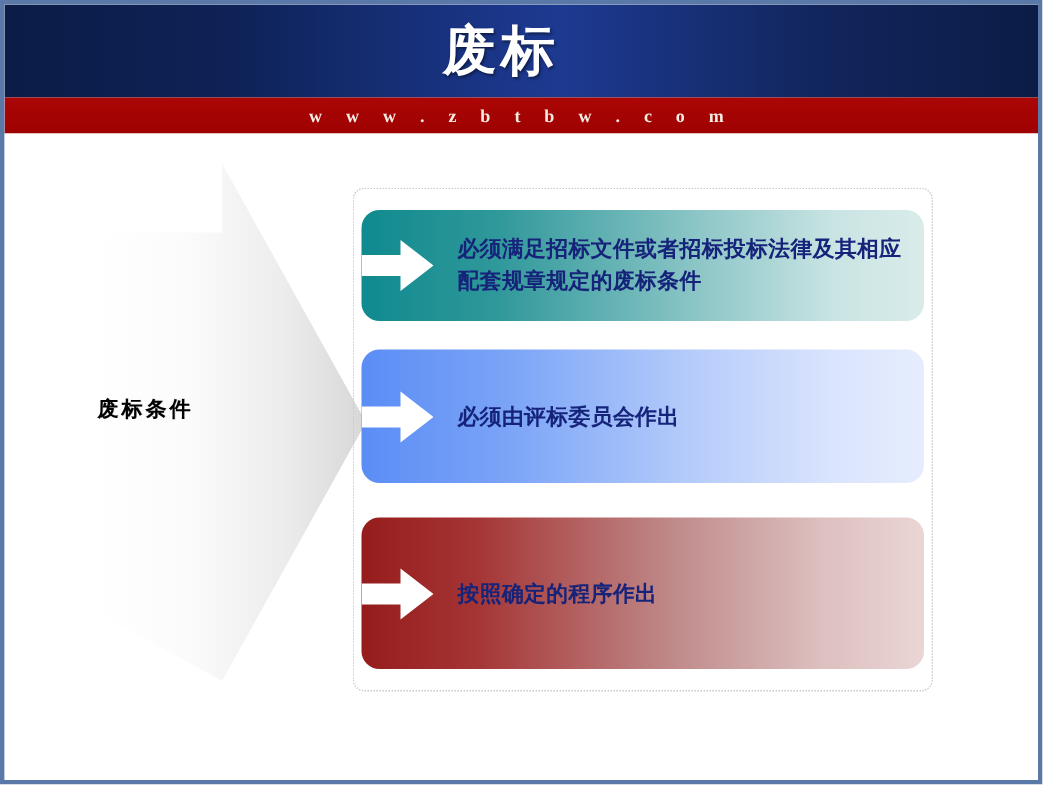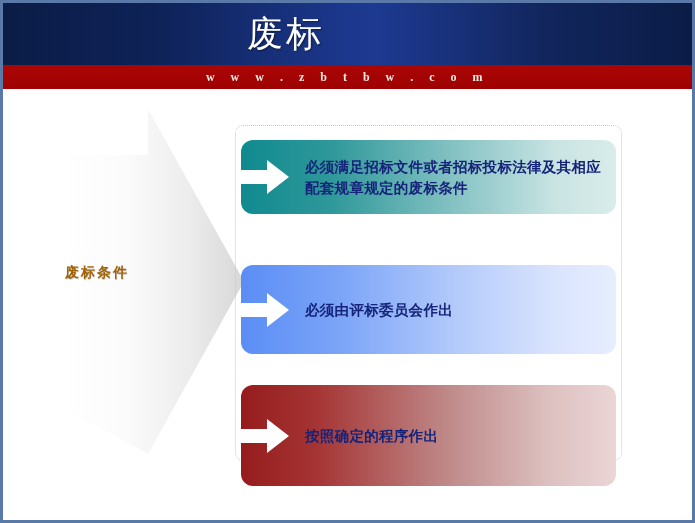--- a/index.html
+++ b/index.html
@@ -43,25 +43,26 @@
   }
   #header-title {
     position: absolute;
     left: 0;
     top: 0;
     width: 566px;
     text-align: center;
     line-height: 62px;
     color: #ffffff;
     font-size: 36px;
-    font-weight: 400;
+    font-weight: 700;
     letter-spacing: 3px;
     font-family: "DejaVu Serif", "Liberation Serif", serif;
     text-shadow: 1px 1px 2px rgba(0,0,0,0.45);
     white-space: nowrap;
+    padding-left: 48px;
   }
 
   
   #url-strip {
     position: absolute;
     left: 0;
     top: 62px;
     width: 689px;
     height: 24px;
     background: #a50505;
@@ -108,21 +109,21 @@
     width: 228px;
     height: 345px;
     display: block;
   }
   #big-arrow-label {
     position: absolute;
     left: 6px;
     top: 155px;
     width: 150px;
     text-align: center;
-    color: #a16207;
+    color: #000000;
     font-size: 14px;
     font-weight: bold;
     letter-spacing: 2px;
     font-family: "DejaVu Serif", "Liberation Serif", serif;
     text-shadow: 0.5px 0.5px 0 rgba(0,0,0,0.18);
     white-space: nowrap;
   }
 
   
   #boxes-placeholder {
@@ -139,22 +140,22 @@
   
   .content-box {
     position: absolute;
     left: 238px;
     width: 375px;
     border-radius: 12px;
     box-sizing: border-box;
     overflow: hidden;
   }
   #box-0 { top: 51px;  height: 74px; background: linear-gradient(to right, #0f8a8f 0%, #2f989a 24%, #8dc6c7 60%, #c9e4e3 84%, #d9ecea 100%); }
-  #box-1 { top: 176px; height: 89px;  background: linear-gradient(to right, #5a8df5 0%, #7ba4f7 26%, #b4cbfa 58%, #dae4fd 84%, #e6edfe 100%); }
-  #box-2 { top: 256px; height: 101px; background: linear-gradient(to right, #961c1c 0%, #a53434 20%, #c08b8b 56%, #ddc0c0 82%, #ebd5d5 100%); margin-top: 40px; }
+  #box-1 { top: 144px; height: 89px;  background: linear-gradient(to right, #5a8df5 0%, #7ba4f7 26%, #b4cbfa 58%, #dae4fd 84%, #e6edfe 100%); }
+  #box-2 { top: 256px; height: 101px; background: linear-gradient(to right, #961c1c 0%, #a53434 20%, #c08b8b 56%, #ddc0c0 82%, #ebd5d5 100%); }
 
   .box-arrow {
     position: absolute;
     left: 0px;
     top: 50%;
     transform: translateY(-50%);
     width: 48px;
     height: 40px;
     display: block;
   }

